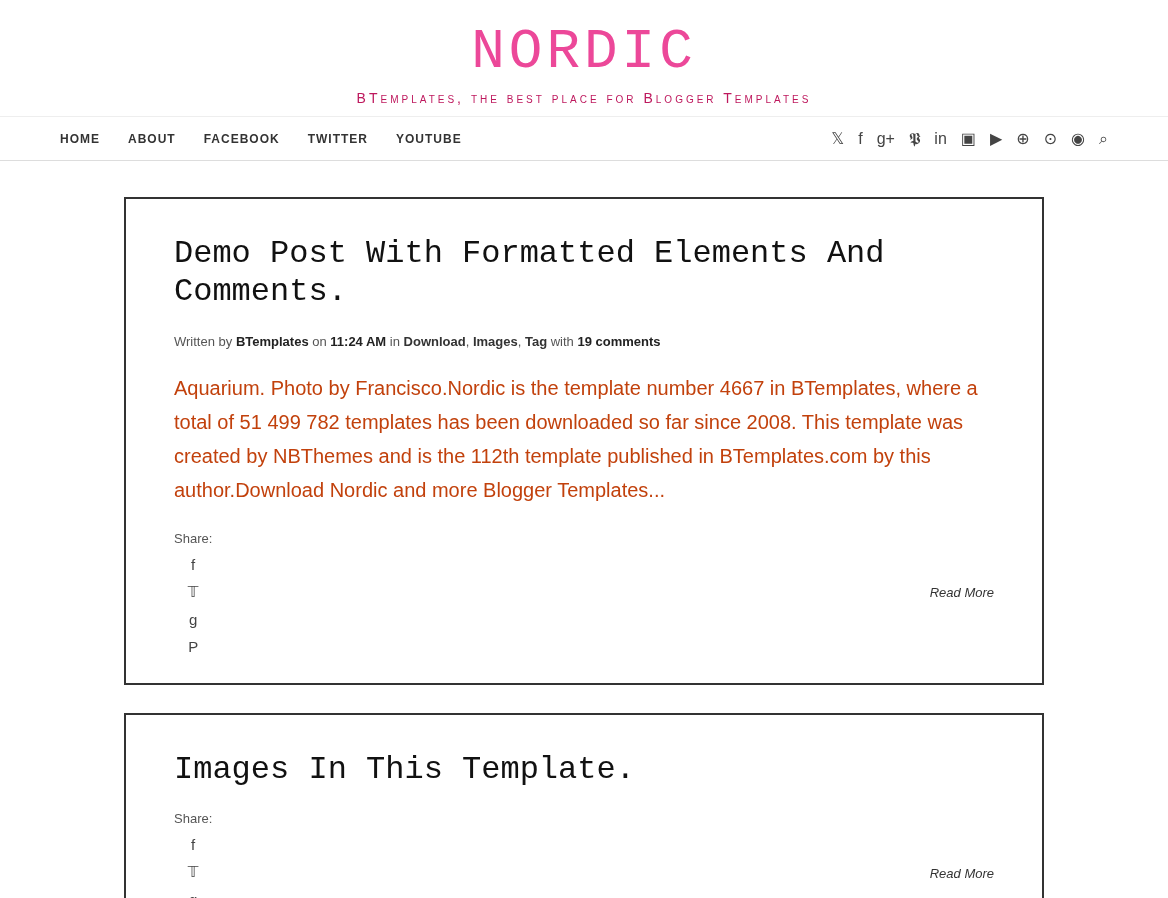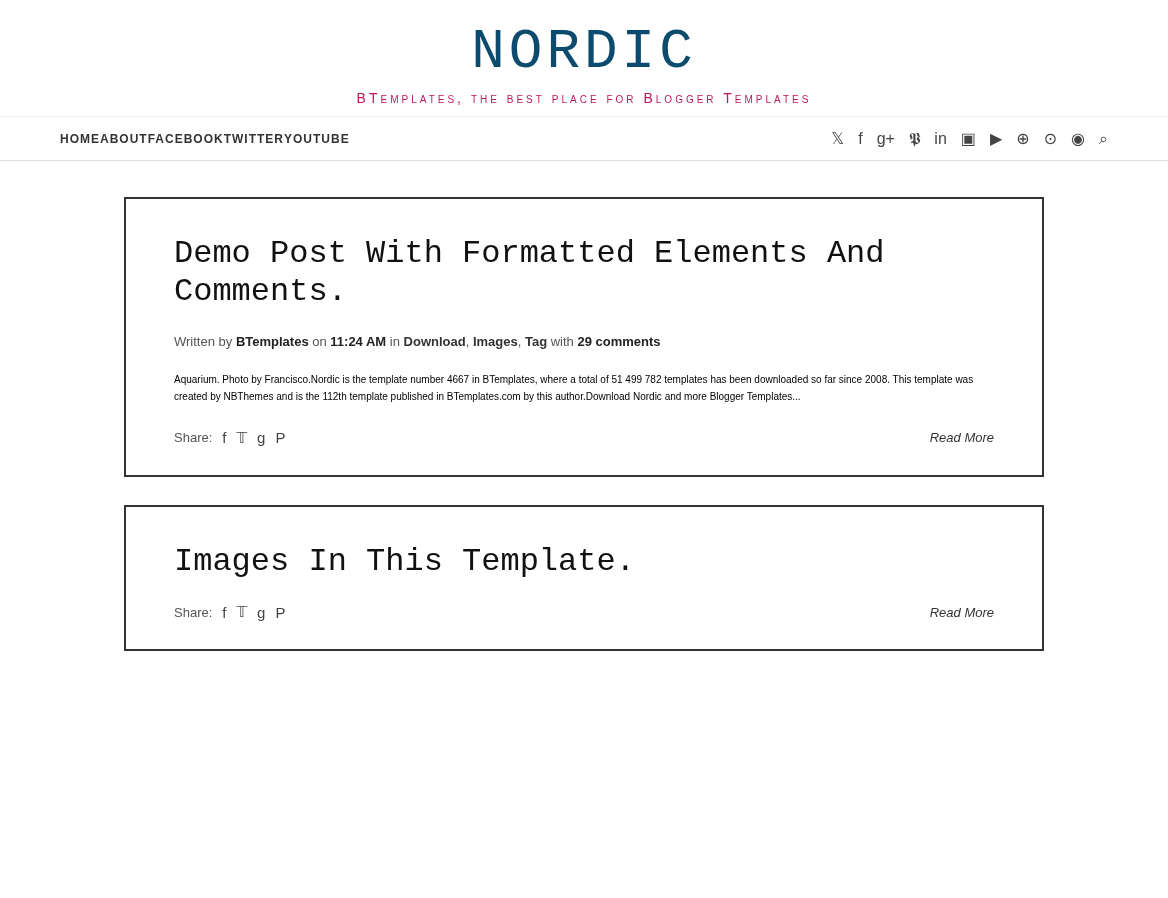--- a/index.html
+++ b/index.html
@@ -10,40 +10,41 @@
       text-align: center;
       padding: 20px 0 10px;
       border-bottom: 1px solid #eee;
     }
     .site-title {
       font-family: 'Courier New', Courier, monospace;
       font-size: 56px;
       font-weight: normal;
       letter-spacing: 4px;
       text-transform: uppercase;
-      color: #0c4a6e;
+      color: #ec4899;
     }
     .site-tagline {
       font-size: 14px;
       letter-spacing: 3px;
       color: #be185d;
       margin-top: 6px;
       font-variant: small-caps;
     }
 
     
     .nav-bar {
       display: flex;
       align-items: center;
       justify-content: space-between;
       padding: 12px 60px;
       border-bottom: 1px solid #ddd;
     }
     .nav-left {
       display: flex;
+      gap: 28px;
     }
     .nav-left a {
       text-decoration: none;
       color: #333;
       font-size: 12px;
       letter-spacing: 1px;
       font-weight: bold;
       text-transform: uppercase;
     }
     .nav-right {
@@ -89,36 +90,37 @@
     }
     .post-meta strong {
       color: #222;
     }
     .post-meta a {
       color: #333;
       font-weight: bold;
       text-decoration: none;
     }
     .post-excerpt {
-      font-size: 10px;
-      color: #000000;
+      font-size: 20px;
+      color: #c2410c;
       line-height: 1.7;
       margin-bottom: 24px;
     }
     .post-footer {
       display: flex;
       align-items: center;
       justify-content: space-between;
     }
     .share-section {
       display: flex;
       align-items: center;
       gap: 10px;
       font-size: 13px;
       color: #555;
+      flex-direction: column;
     }
     .share-icon {
       font-size: 15px;
       color: #444;
       cursor: pointer;
     }
     .read-more {
       font-size: 13px;
       color: #333;
       text-decoration: none;
@@ -156,21 +158,21 @@
       <span class="nav-icon">⊙</span>
       <span class="nav-icon">◉</span>
       <span class="nav-icon">⌕</span>
     </div>
 </nav>
 
 <main class="main-content">
 
 <article class="post-card">
       <h2 class="post-title">Demo post with formatted elements and comments.</h2>
-      <p class="post-meta">Written by <strong>BTemplates</strong> on <strong>11:24 AM</strong> in <a href="#">Download</a>, <a href="#">Images</a>, <a href="#">Tag</a> with <strong>29 comments</strong></p>
+      <p class="post-meta">Written by <strong>BTemplates</strong> on <strong>11:24 AM</strong> in <a href="#">Download</a>, <a href="#">Images</a>, <a href="#">Tag</a> with <strong>19 comments</strong></p>
       <p class="post-excerpt">Aquarium. Photo by Francisco.Nordic is the template number 4667 in BTemplates, where a total of 51 499 782 templates has been downloaded so far since 2008. This template was created by NBThemes and is the 112th template published in BTemplates.com by this author.Download Nordic and more Blogger Templates...</p>
       <div class="post-footer">
         <div class="share-section">
           <span>Share:</span>
           <span class="share-icon">f</span>
           <span class="share-icon">𝕋</span>
           <span class="share-icon">g</span>
           <span class="share-icon">P</span>
         </div>
         <a href="#" class="read-more">Read More</a>

